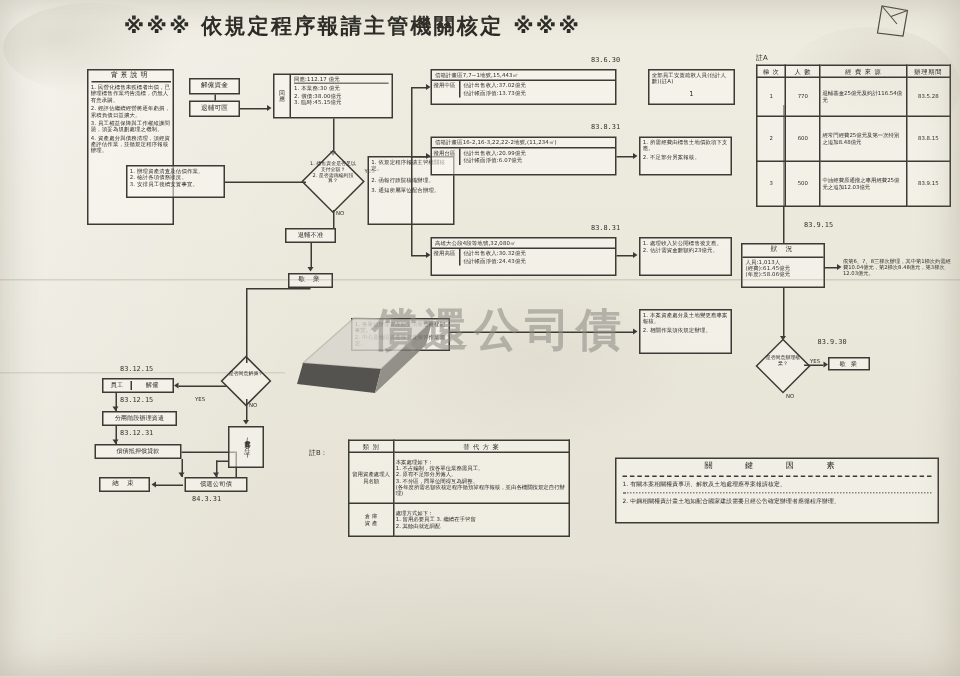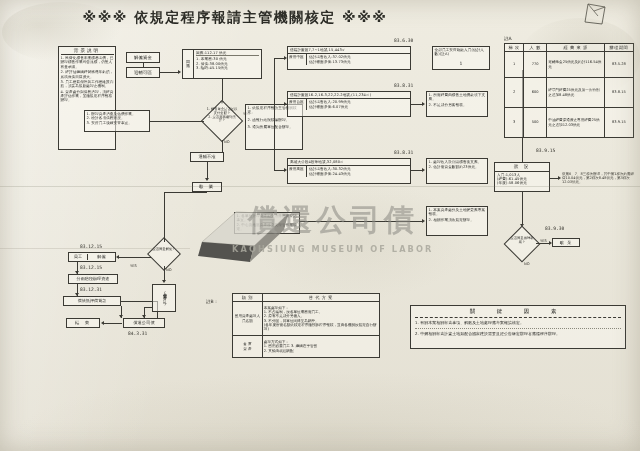--- a/index.html
+++ b/index.html
@@ -351,17 +351,16 @@
   <div class="ln lnh" style="left:0;top:186px;width:640px;background:rgba(120,118,100,.22);"></div>
   <div class="ln lnh" style="left:0;top:248px;width:190px;background:rgba(120,118,100,.18);"></div>
 
   <div id="wm">
     <svg class="mark" width="96" height="62" viewBox="0 0 96 62">
       <polygon points="6,40 40,10 92,12 58,44" fill="#d8d6cd" stroke="#b9b7ad" stroke-width="1"></polygon>
       <polygon points="6,40 58,44 54,60 2,54" fill="#2f2f2d"></polygon>
       <polygon points="58,44 92,12 88,28 54,60" fill="#7d7b74"></polygon>
     </svg>
     <div class="cn">償還公司債</div>
-    <div class="en">KAOHSIUNG MUSEUM OF LABOR</div>
   </div>
 
   <div class="edge"></div>
 </div>
 
 </body></html>

